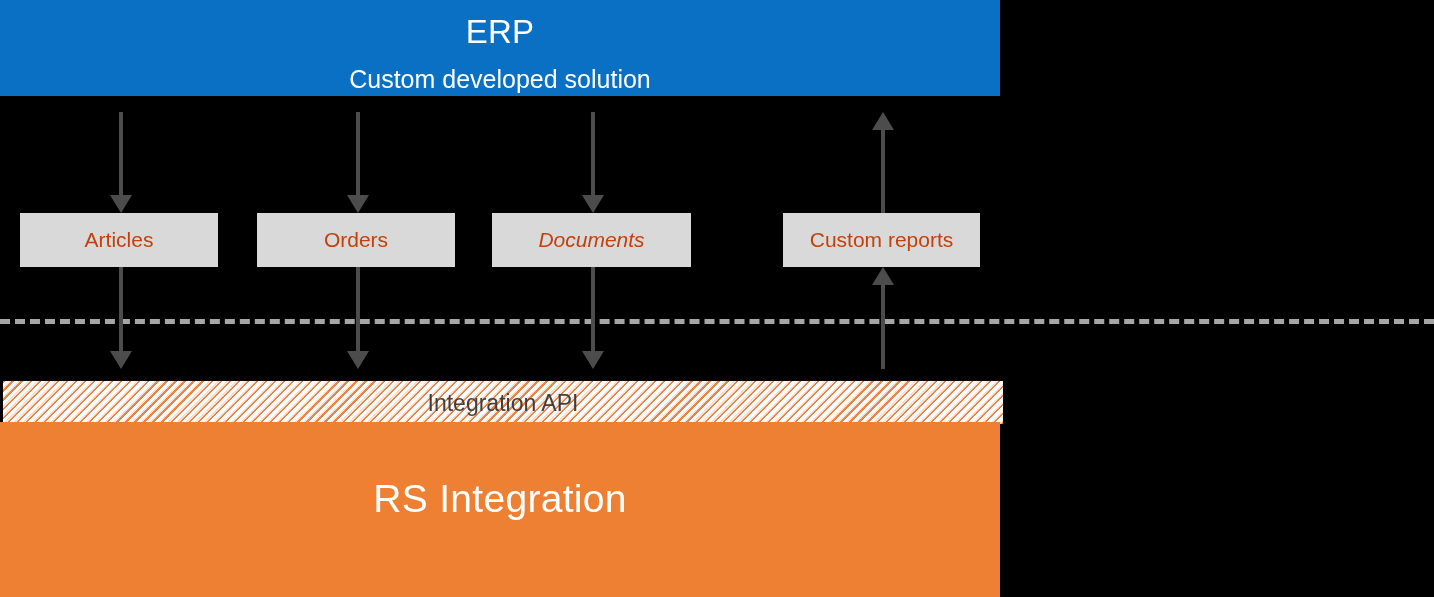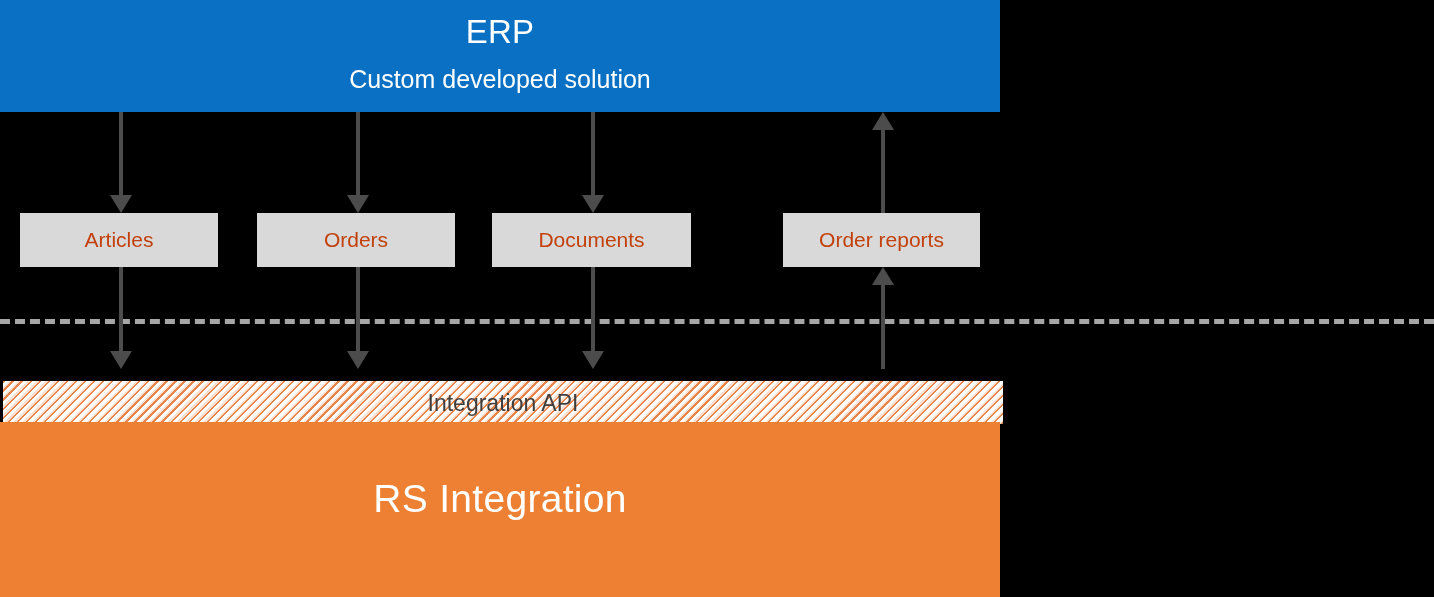--- a/index.html
+++ b/index.html
@@ -19,21 +19,21 @@
     background: #000000;
     overflow: hidden;
   }
 
   
   .erp-band {
     position: absolute;
     left: 0;
     top: 0;
     width: 1000px;
-    height: 112px;
+    height: 96px;
     background: #0a70c4;
     display: flex;
     flex-direction: column;
     align-items: center;
     justify-content: flex-start;
     box-sizing: border-box;
     padding-top: 12px;
   }
   .erp-title {
     color: #ffffff;
@@ -184,25 +184,25 @@
     <div class="arrow-line" style="top:18px; height:83px;"></div>
     <div class="arrow-head up" style="top:0;"></div>
   </div>
 
   <div class="entity-box" style="left:20px; top:213px; width:198px;">
     <span>Articles</span>
   </div>
   <div class="entity-box" style="left:257px; top:213px; width:198px;">
     <span>Orders</span>
   </div>
-  <div class="entity-box" style="left:492px; top:213px; width:199px;">
+  <div class="entity-box" style="left:492px; top:213px; width:199px;font-style:italic;">
     <span>Documents</span>
   </div>
   <div class="entity-box" style="left:783px; top:213px; width:197px;">
-    <span>Order reports</span>
+    <span>Custom reports</span>
   </div>
 
   <div class="arrow" style="left:119px; top:267px; height:102px;">
     <div class="arrow-line" style="top:0; height:84px;"></div>
     <div class="arrow-head down" style="top:84px;"></div>
   </div>
 
   <div class="arrow" style="left:356px; top:267px; height:102px;">
     <div class="arrow-line" style="top:0; height:84px;"></div>
     <div class="arrow-head down" style="top:84px;"></div>

